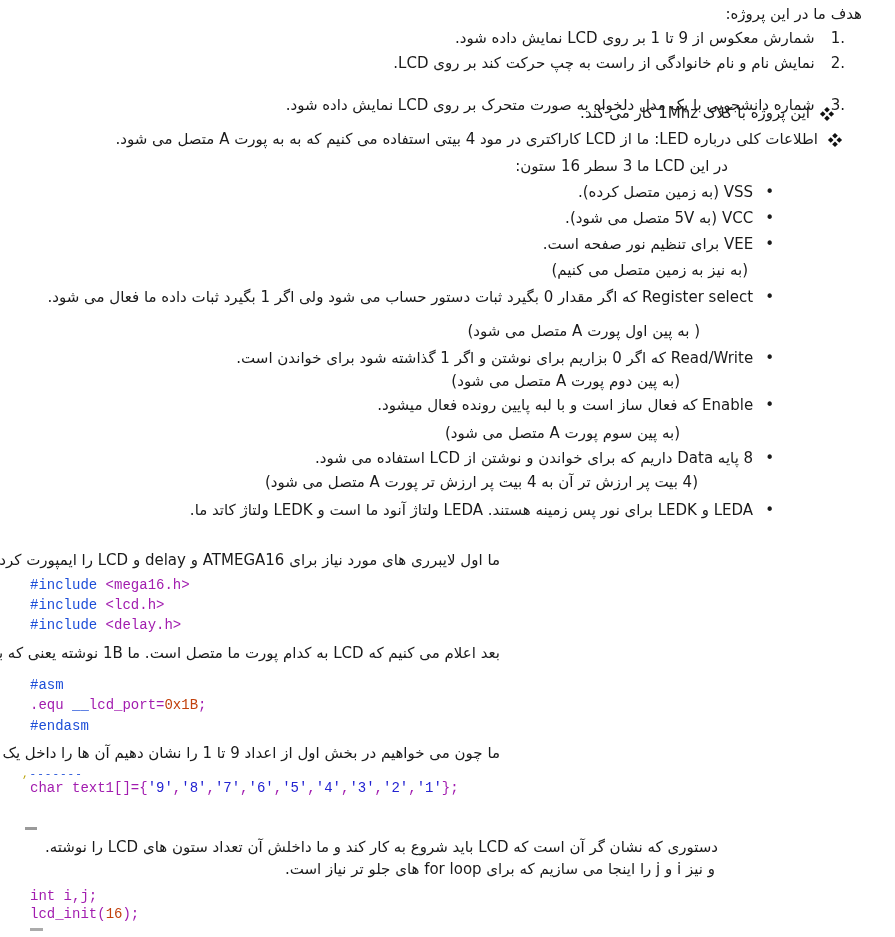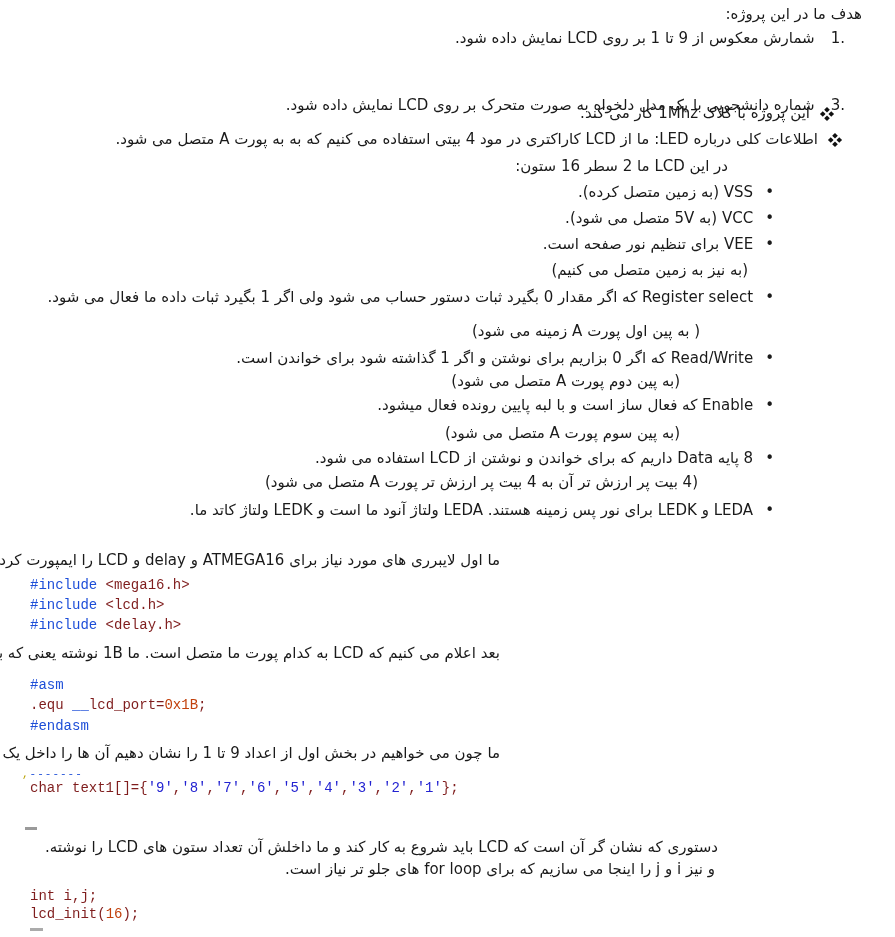--- a/index.html
+++ b/index.html
@@ -11,71 +11,74 @@
   .dmark{display:inline-block;width:10px;height:10px;margin-left:12px;vertical-align:-1px;
          transform:rotate(45deg);
          background-image:linear-gradient(#111,#111),linear-gradient(#111,#111),
                           linear-gradient(#111,#111),linear-gradient(#111,#111);
          background-size:4px 4px;
          background-position:0 0,6px 0,0 6px,6px 6px;
          background-repeat:no-repeat;}
   .code{position:absolute;left:30px;font-family:"Liberation Mono","DejaVu Sans Mono",monospace;
         font-size:14px;line-height:17px;white-space:pre;color:#1a1a1a;}
   .frag{font-size:11px;left:22px;letter-spacing:1px;}
-  .tok-k{color:#7f1d1d;text-align:right;}
+  .tok-k{color:#a21caf;text-align:right;}
   .tok-g{color:#1d4ed8;}
   .tok-b{color:#2323D1;}
   .tok-r{color:#c2410c;}
   .tok-o{color:#B8A000;}
   .hdash{position:absolute;height:3px;background:#9a9a9a;}
 </style>
 </head>
 <body>
 
 <div class="page">
 
   <div class="line" style="top:5px;right:33px">
     <span>هدف ما در این پروژه:</span>
   </div>
 
   <div class="line" style="top:29px;right:50px">
     <span class="marker">1.</span><span>شمارش معکوس از 9 تا 1 بر روی LCD نمایش داده شود.</span>
   </div>
+  <div class="line" style="top:54px;right:50px">
+    <span class="marker">2.</span><span>نمایش نام و نام خانوادگی از راست به چپ حرکت کند بر روی LCD.</span>
+  </div>
   <div class="line" style="top:96px;right:50px">
     <span class="marker">3.</span><span>شماره دانشجویی با یک مدل دلخواه به صورت متحرک بر روی LCD نمایش داده شود.</span>
   </div>
 
   <div class="line" style="top:104px;right:63px">
     <span class="dmark"></span><span>این پروژه با کلاک 1Mhz کار می کند.</span>
   </div>
   <div class="line" style="top:130px;right:55px">
     <span class="dmark"></span><span>اطلاعات کلی درباره LED: ما از LCD کاراکتری در مود 4 بیتی استفاده می کنیم که به به پورت A متصل می شود.</span>
   </div>
 
   <div class="line" style="top:157px;right:167px">
-    <span>در این LCD ما 2 سطر 16 ستون:</span>
+    <span>در این LCD ما 3 سطر 16 ستون:</span>
   </div>
 
   <div class="line" style="top:183px;right:121px">
     <span class="dotmark">•</span><span>VSS (به زمین متصل کرده).</span>
   </div>
   <div class="line" style="top:209px;right:121px">
     <span class="dotmark">•</span><span>VCC (به 5V متصل می شود).</span>
   </div>
   <div class="line" style="top:261px;right:147px">
     <span>(به نیز به زمین متصل می کنیم)</span>
   </div>
   <div class="line" style="top:235px;right:121px">
     <span class="dotmark">•</span><span>VEE برای تنظیم نور صفحه است.</span>
   </div>
   <div class="line" style="top:288px;right:121px">
     <span class="dotmark">•</span><span>Register select که اگر مقدار 0 بگیرد ثبات دستور حساب می شود  ولی اگر 1 بگیرد ثبات داده ما فعال می شود.</span>
   </div>
   <div class="line" style="top:322px;right:195px">
-    <span>( به پین اول پورت A زمینه می شود)</span>
+    <span>( به پین اول پورت A متصل می شود)</span>
   </div>
   <div class="line" style="top:349px;right:121px">
     <span class="dotmark">•</span><span>Read/Write که اگر 0 بزاریم برای نوشتن و اگر 1 گذاشته شود برای خواندن است.</span>
   </div>
   <div class="line" style="top:372px;right:215px">
     <span>(به پین دوم پورت A متصل می شود)</span>
   </div>
   <div class="line" style="top:396px;right:121px">
     <span class="dotmark">•</span><span>Enable که فعال ساز است و با لبه پایین رونده فعال میشود.</span>
   </div>

